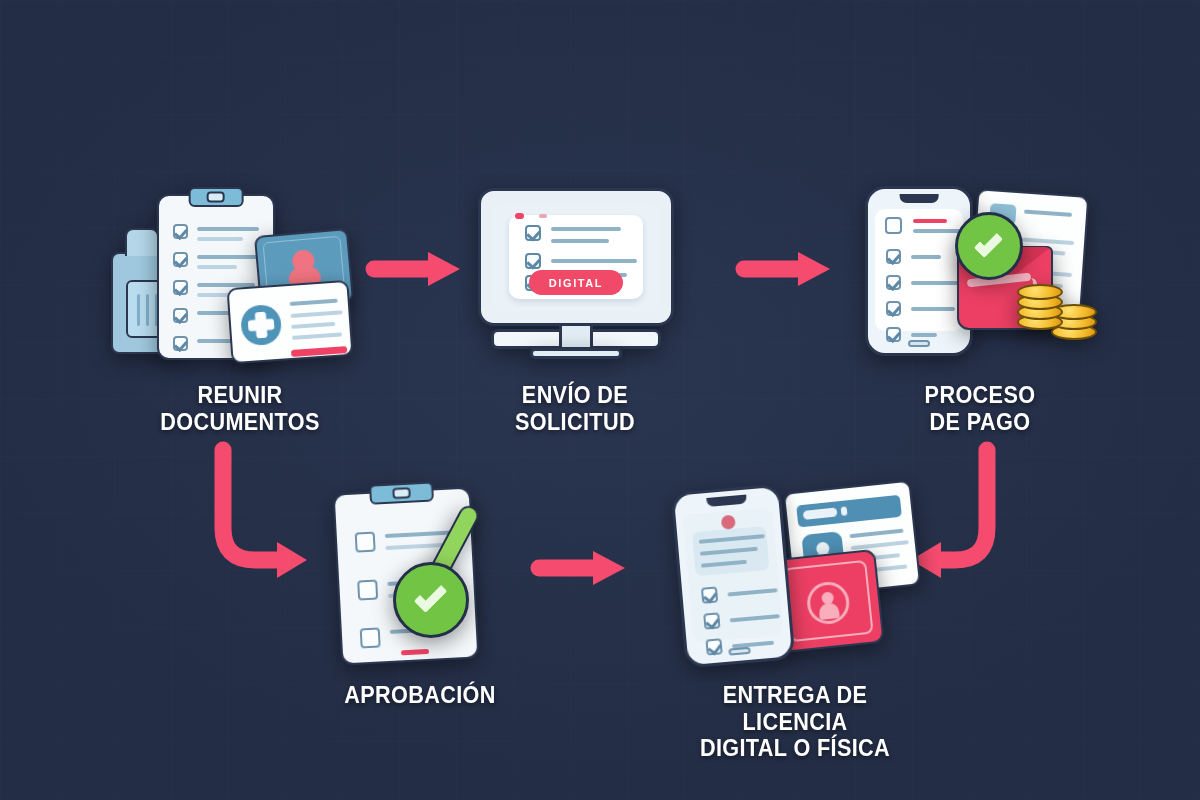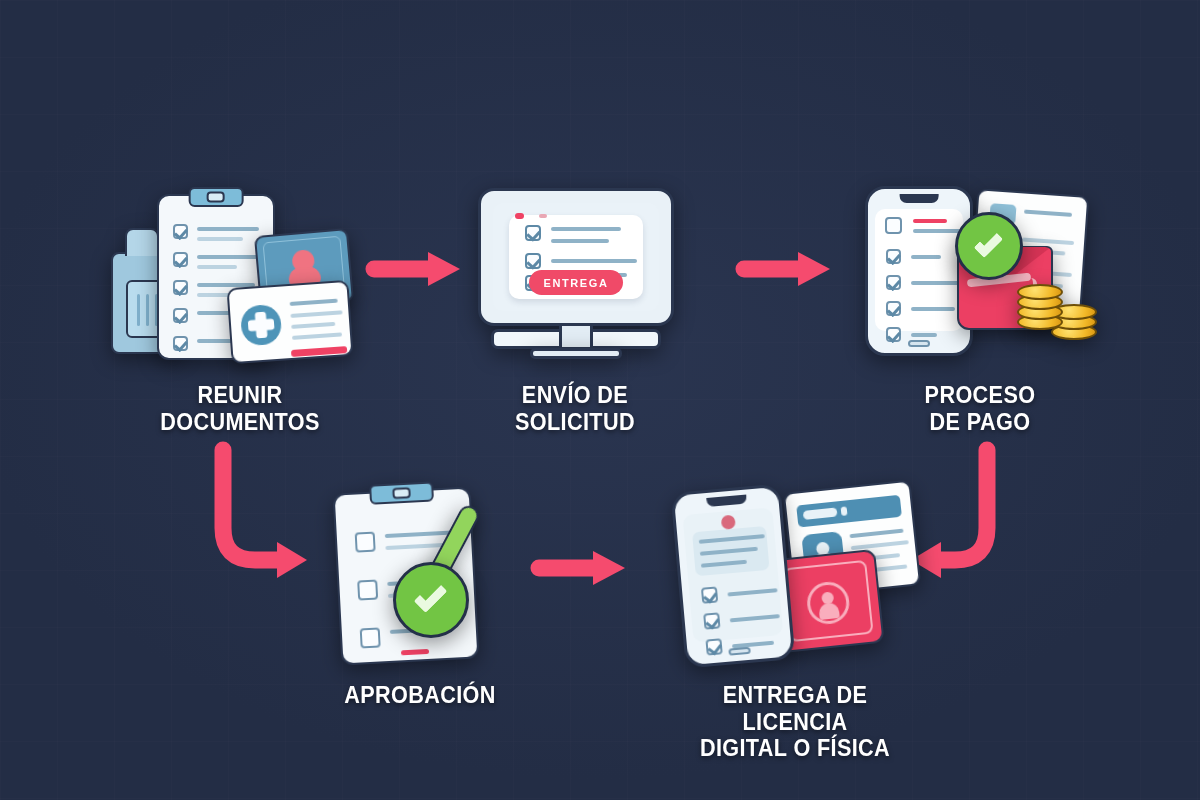--- a/index.html
+++ b/index.html
@@ -290,21 +290,21 @@
             <div class="cb checked" style="left:16px; top:38px; width:16px; height:16px; border-color:#5d89a6;"></div>
             <div class="cb checked" style="left:16px; top:60px; width:16px; height:16px; border-color:#5d89a6;"></div>
             <div class="ln dark" style="left:42px; top:12px; width:70px;"></div>
             <div class="ln dark" style="left:42px; top:24px; width:58px;"></div>
             <div class="ln dark" style="left:42px; top:44px; width:86px;"></div>
             <div class="ln dark" style="left:42px; top:58px; width:76px;"></div>
             <div class="ln dark" style="left:42px; top:70px; width:56px;"></div>
           </div>
           <div class="pc" style="left:22px; top:10px; width:9px; height:6px; border-radius:4px; background:#ef4264;"></div>
           <div class="pc" style="left:46px; top:11px; width:8px; height:4px; border-radius:3px; background:#e9a7b4;"></div>
-          <div class="enviar-btn">ENTREGA</div>
+          <div class="enviar-btn">DIGITAL</div>
         </div>
         <div class="monitor-bar" style="bottom:-26px;"></div>
       </div>
       <div class="monitor-neck" style="left:136px; top:146px;"></div>
       <div class="monitor-base sh" style="left:136px; top:168px;"></div>
     </div>
     <div class="caption">ENVÍO DE
 SOLICITUD</div>
   </div>
 

